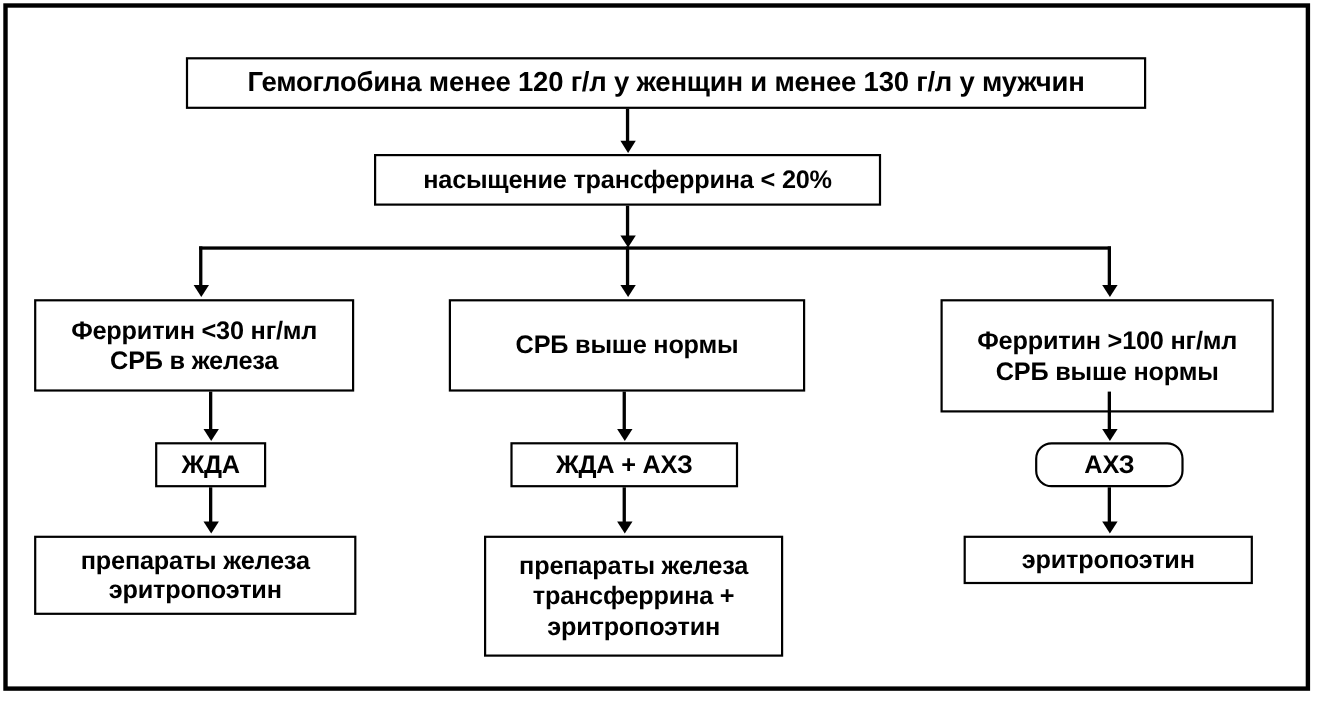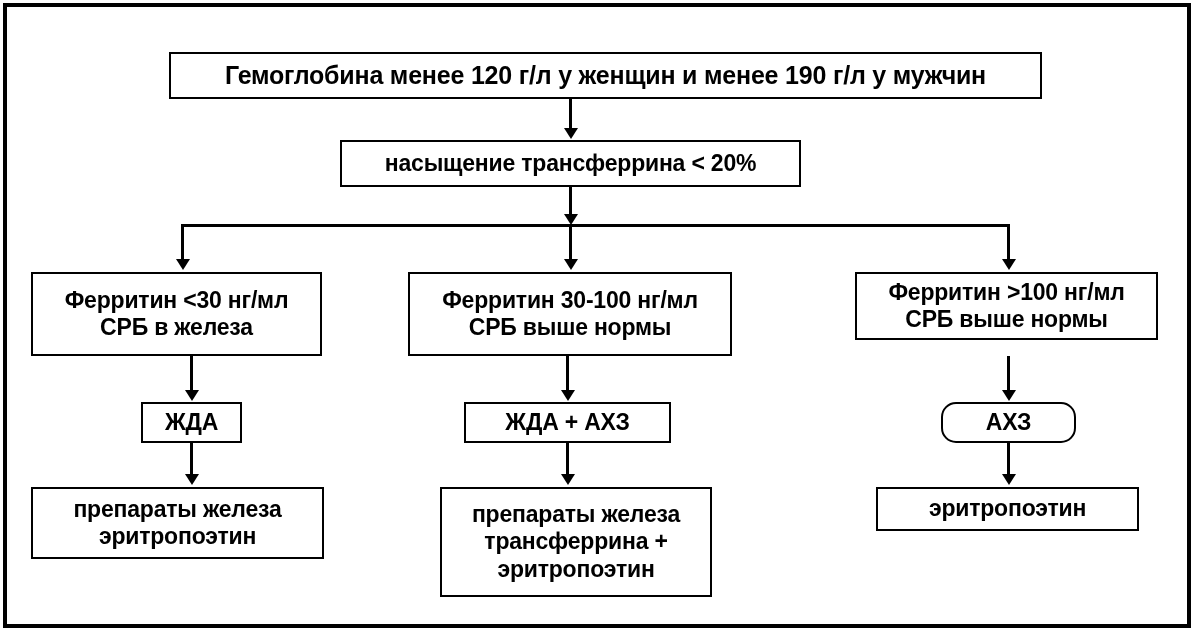--- a/index.html
+++ b/index.html
@@ -43,21 +43,21 @@
     letter-spacing: -0.2px;
   }
   .node .ln { display: block; white-space: nowrap; }
 
   
   #node-hemoglobin { left:169px; top:52px; width:873px; height:47px; font-size:25px; }
   #node-transferrin { left:340px; top:140px; width:461px; height:47px; font-size:23px; }
 
   #node-ferritin-low  { left:31px;  top:272px; width:291px; height:84px; font-size:23px; }
   #node-ferritin-mid  { left:408px; top:272px; width:324px; height:84px; font-size:23px; }
-  #node-ferritin-high { left:855px; top:272px; width:303px; height:68px; font-size:23px; }
+  #node-ferritin-high { left:855px; top:272px; width:303px; height:103px; font-size:23px; }
 
   #node-dx-ida     { left:141px; top:402px; width:101px; height:41px; font-size:23px; }
   #node-dx-ida-acd { left:464px; top:402px; width:207px; height:41px; font-size:23px; }
   #node-dx-acd     { left:941px; top:402px; width:135px; height:41px; font-size:23px;border-radius:15px; }
 
   #node-tx-iron    { left:31px;  top:487px; width:293px; height:72px; font-size:23px; }
   #node-tx-iron-epo{ left:440px; top:487px; width:272px; height:110px; font-size:23px; }
   #node-tx-epo     { left:876px; top:487px; width:263px; height:44px; font-size:23px; }
 
   
@@ -81,34 +81,33 @@
   }
 </style>
 </head>
 <body>
 
 <div id="stage">
 
   <div class="outer-frame"></div>
 
   <div class="node" id="node-hemoglobin">
-    <span class="ln">Гемоглобина менее 120 г/л у женщин и менее 190 г/л у мужчин</span>
+    <span class="ln">Гемоглобина менее 120 г/л у женщин и менее 130 г/л у мужчин</span>
   </div>
 
   <div class="node" id="node-transferrin">
     <span class="ln">насыщение трансферрина &lt; 20%</span>
   </div>
 
   <div class="node" id="node-ferritin-low">
     <span class="ln">Ферритин &lt;30 нг/мл</span>
     <span class="ln">СРБ в железа</span>
   </div>
 
   <div class="node" id="node-ferritin-mid">
-    <span class="ln">Ферритин 30-100 нг/мл</span>
     <span class="ln">СРБ выше нормы</span>
   </div>
 
   <div class="node" id="node-ferritin-high">
     <span class="ln">Ферритин &gt;100 нг/мл</span>
     <span class="ln">СРБ выше нормы</span>
   </div>
 
   <div class="node" id="node-dx-ida-acd">
     <span class="ln">ЖДА + АХЗ</span>

